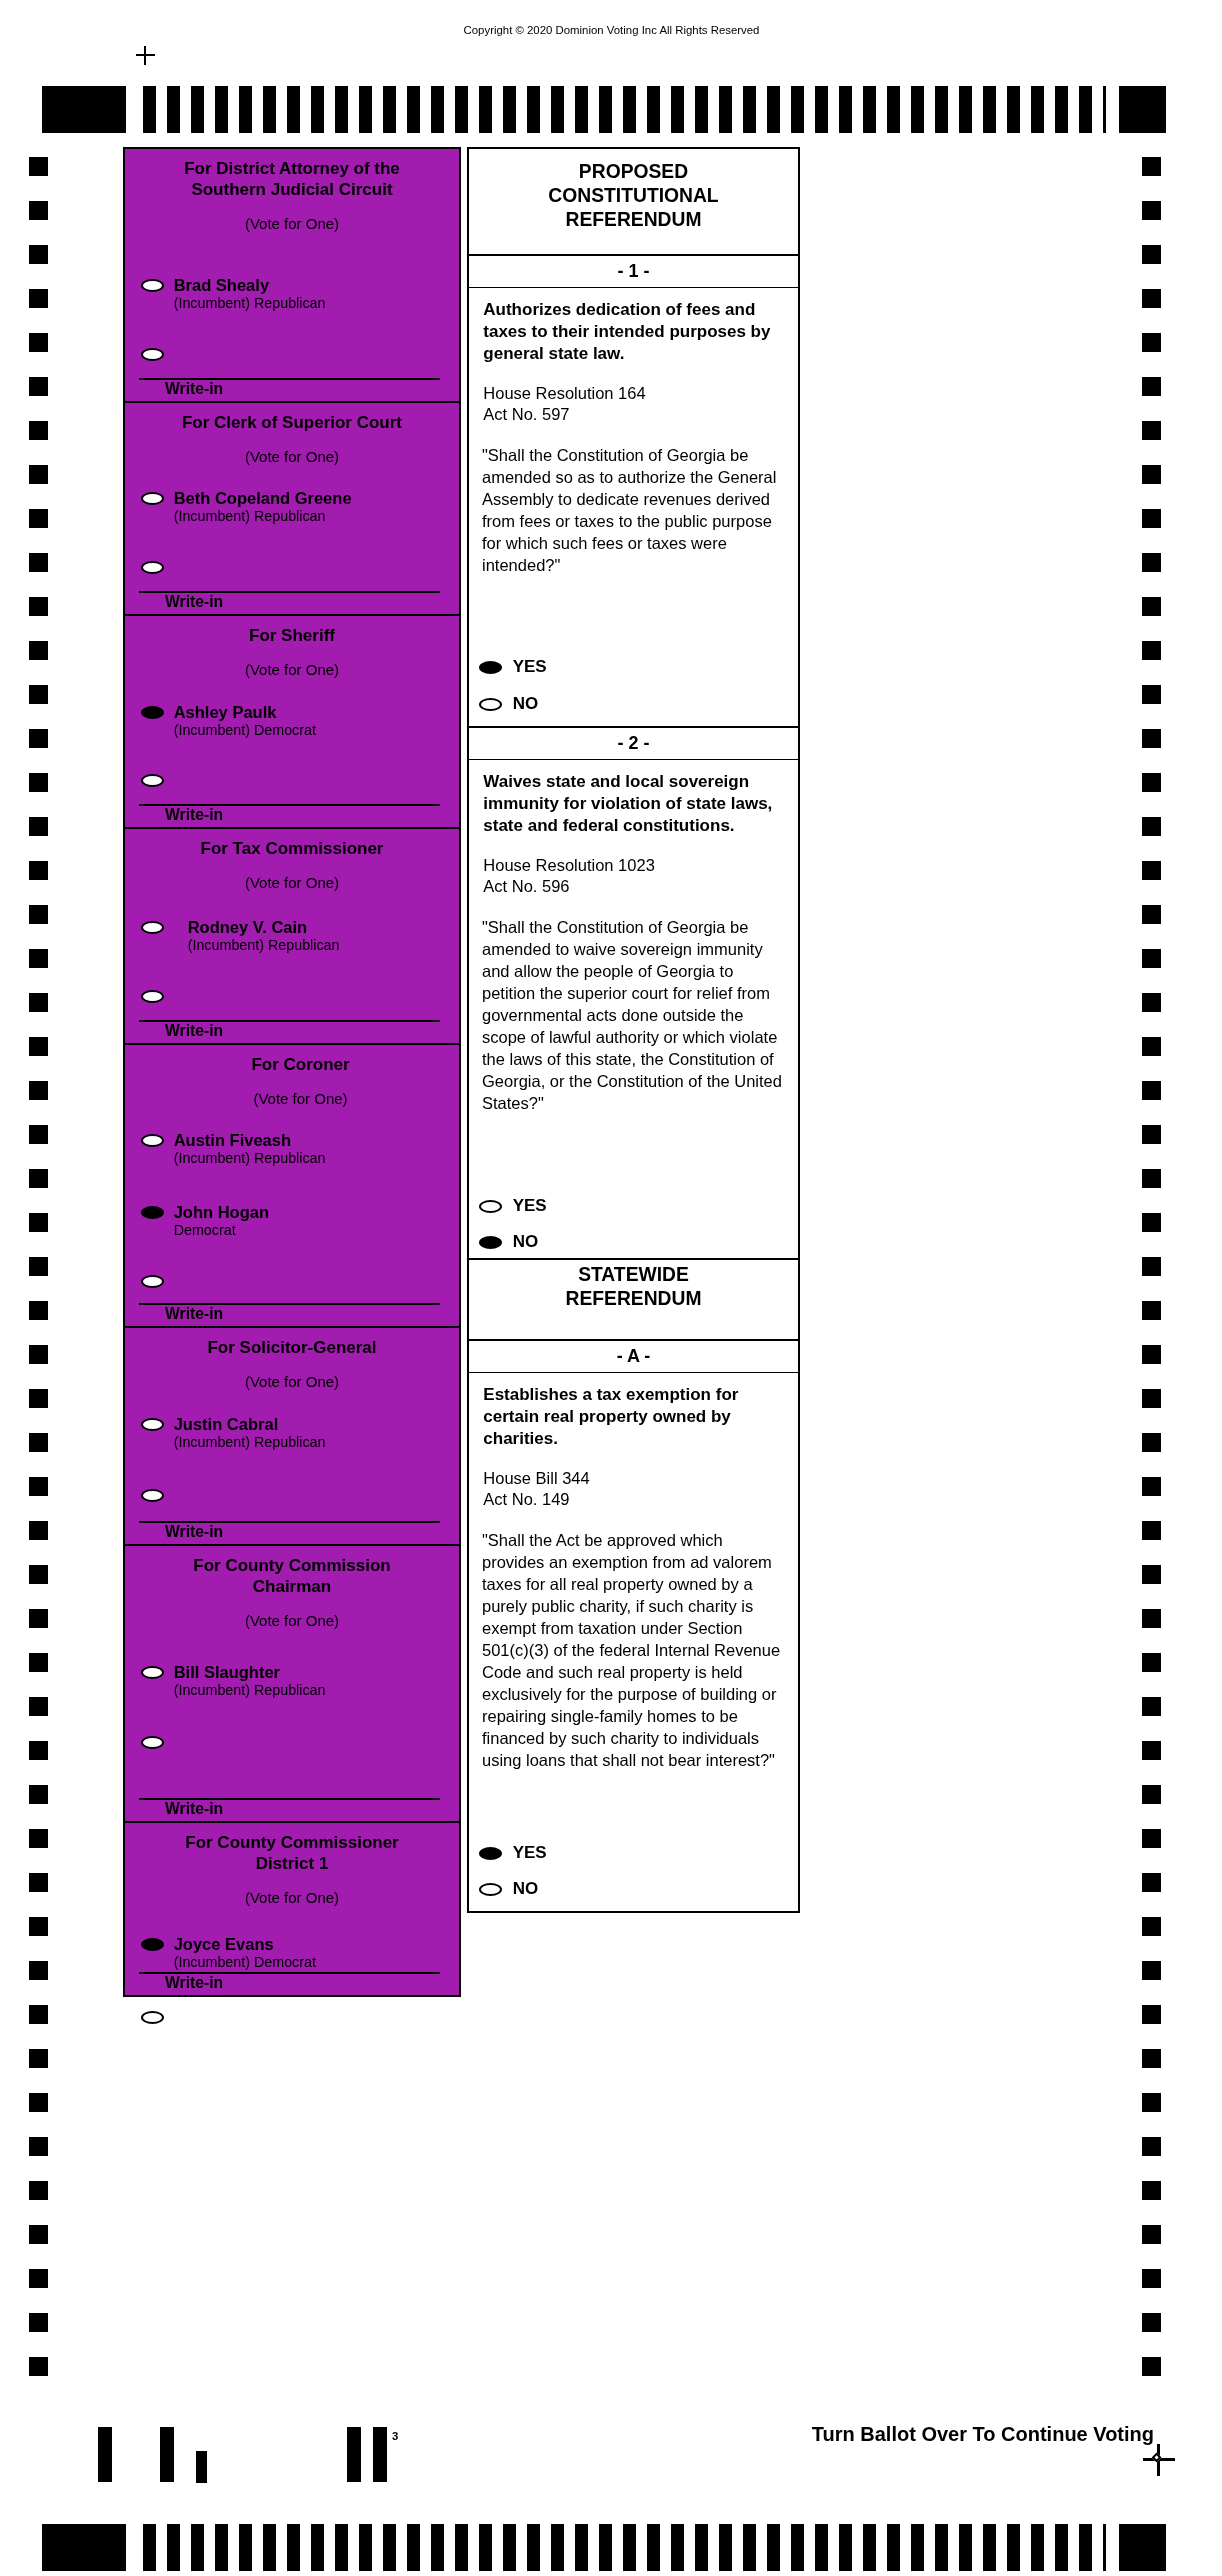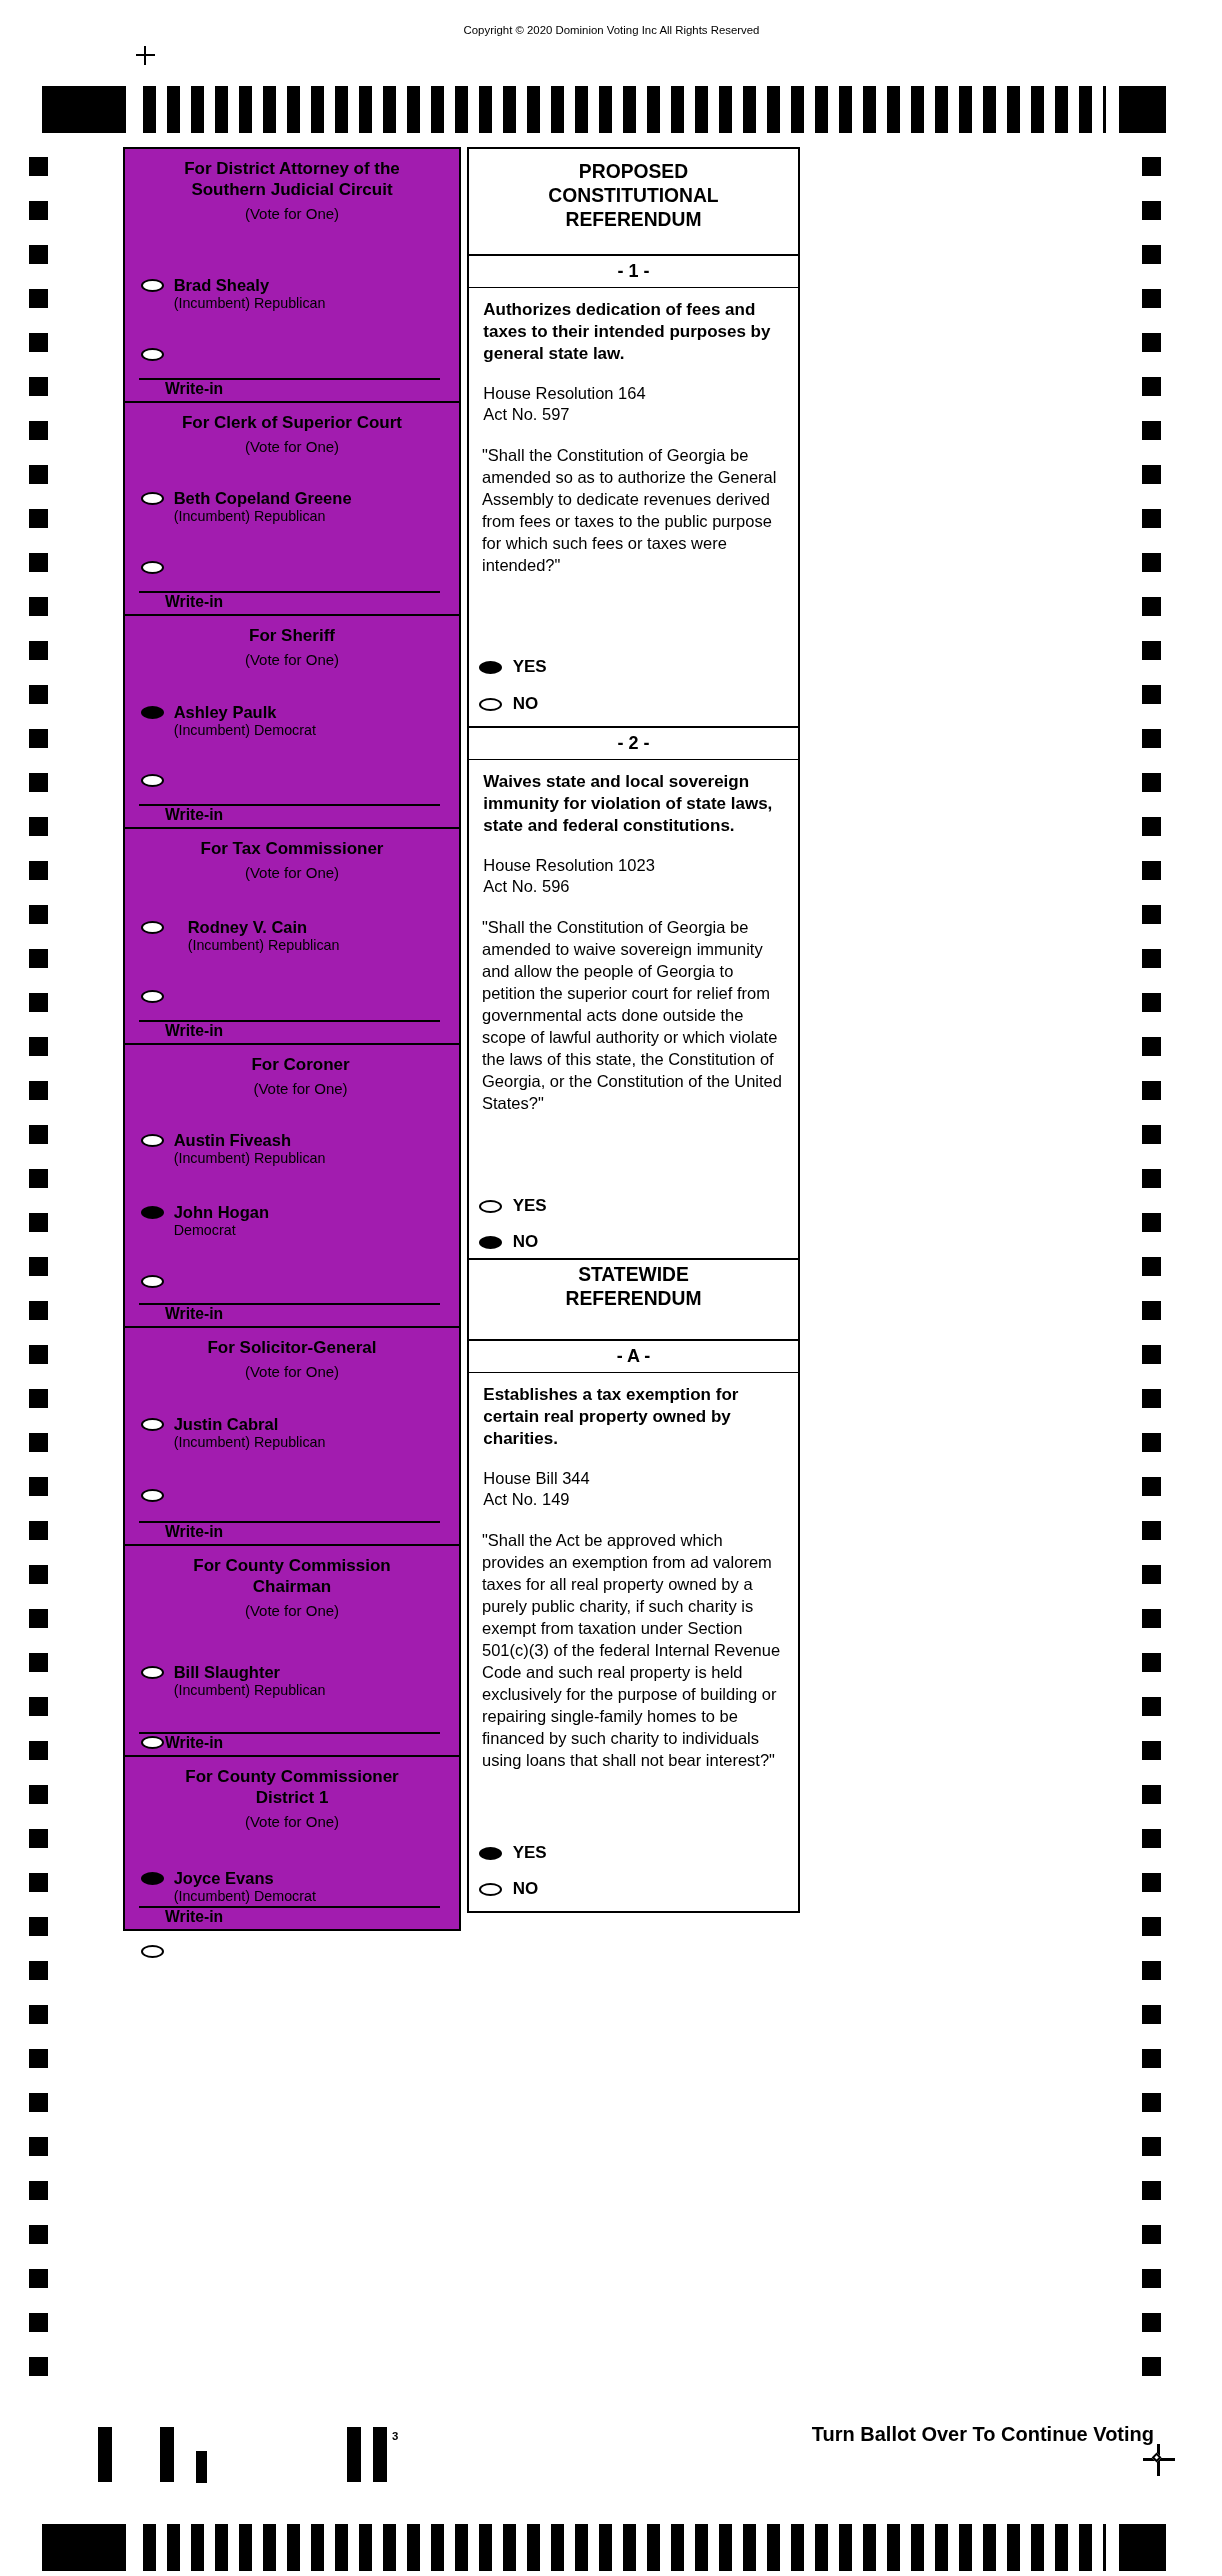--- a/index.html
+++ b/index.html
@@ -22,21 +22,21 @@
     background:repeating-linear-gradient(90deg,#000 0 13px,transparent 13px 24px); }
   .tm-block { position:absolute; background:#000; height:47px; }
   .tm-col { position:absolute; top:157px; width:19.3px; height:2241px;
     background:repeating-linear-gradient(180deg,#000 0 19.3px,transparent 19.3px 44px); }
 
   
   .left-col { position:absolute; left:123px; top:147px; width:338px; border:2.1px solid #000; background:#a21caf; }
   .contest { position:relative; border-bottom:2.1px solid #000; }
   .contest:last-child { border-bottom:none; }
   .c-title { padding:8.6px 33px 0; text-align:center; font-weight:bold; font-size:17px; line-height:21px; }
-  .c-vote { text-align:center; font-size:15px; line-height:18.6px; margin-top:5px; }
+  .c-vote { text-align:center; font-size:15px; line-height:18.6px; margin-top:15px; }
   .cand { position:absolute; left:15.7px; display:flex; gap:10px; align-items:flex-start; }
   .oval { display:inline-block; width:23px; height:13px; border:2.1px solid #000; border-radius:50%; background:#fff; margin-top:2.9px; flex:none; }
   .oval.filled { background:#000; }
   .cand-name { font-weight:bold; font-size:16.5px; line-height:18.6px; display:block; }
   .cand-party { font-size:14.3px; line-height:17px; display:block; }
   .cand-party b { font-weight:normal;margin-top:6px; }
   .wl { position:absolute; left:14.3px; right:18.6px; bottom:21.5px; border-top:2.1px solid #000; }
   .wt { position:absolute; left:40px; bottom:3px; font-weight:bold; font-size:15.7px; }
 
   
@@ -188,21 +188,21 @@
           <span class="cand-party"><b>(Incumbent)</b> <span>Republican</span></span>
         </span>
       </div>
       <div class="cand" style="top:158px;">
         <span class="oval"></span>
       </div>
       <div class="wl"></div>
       <div class="wt">Write-in</div>
     </div>
 
-    <div class="contest" style="height:211px;">
+    <div class="contest" style="height:277px;">
       <div class="c-title">For County Commission Chairman</div>
       <div class="c-vote">(Vote for One)</div>
       <div class="cand" style="top:117px;">
         <span class="oval"></span>
         <span>
           <span class="cand-name">Bill Slaughter</span>
           <span class="cand-party"><b>(Incumbent)</b> <span>Republican</span></span>
         </span>
       </div>
       <div class="cand" style="top:187px;">

